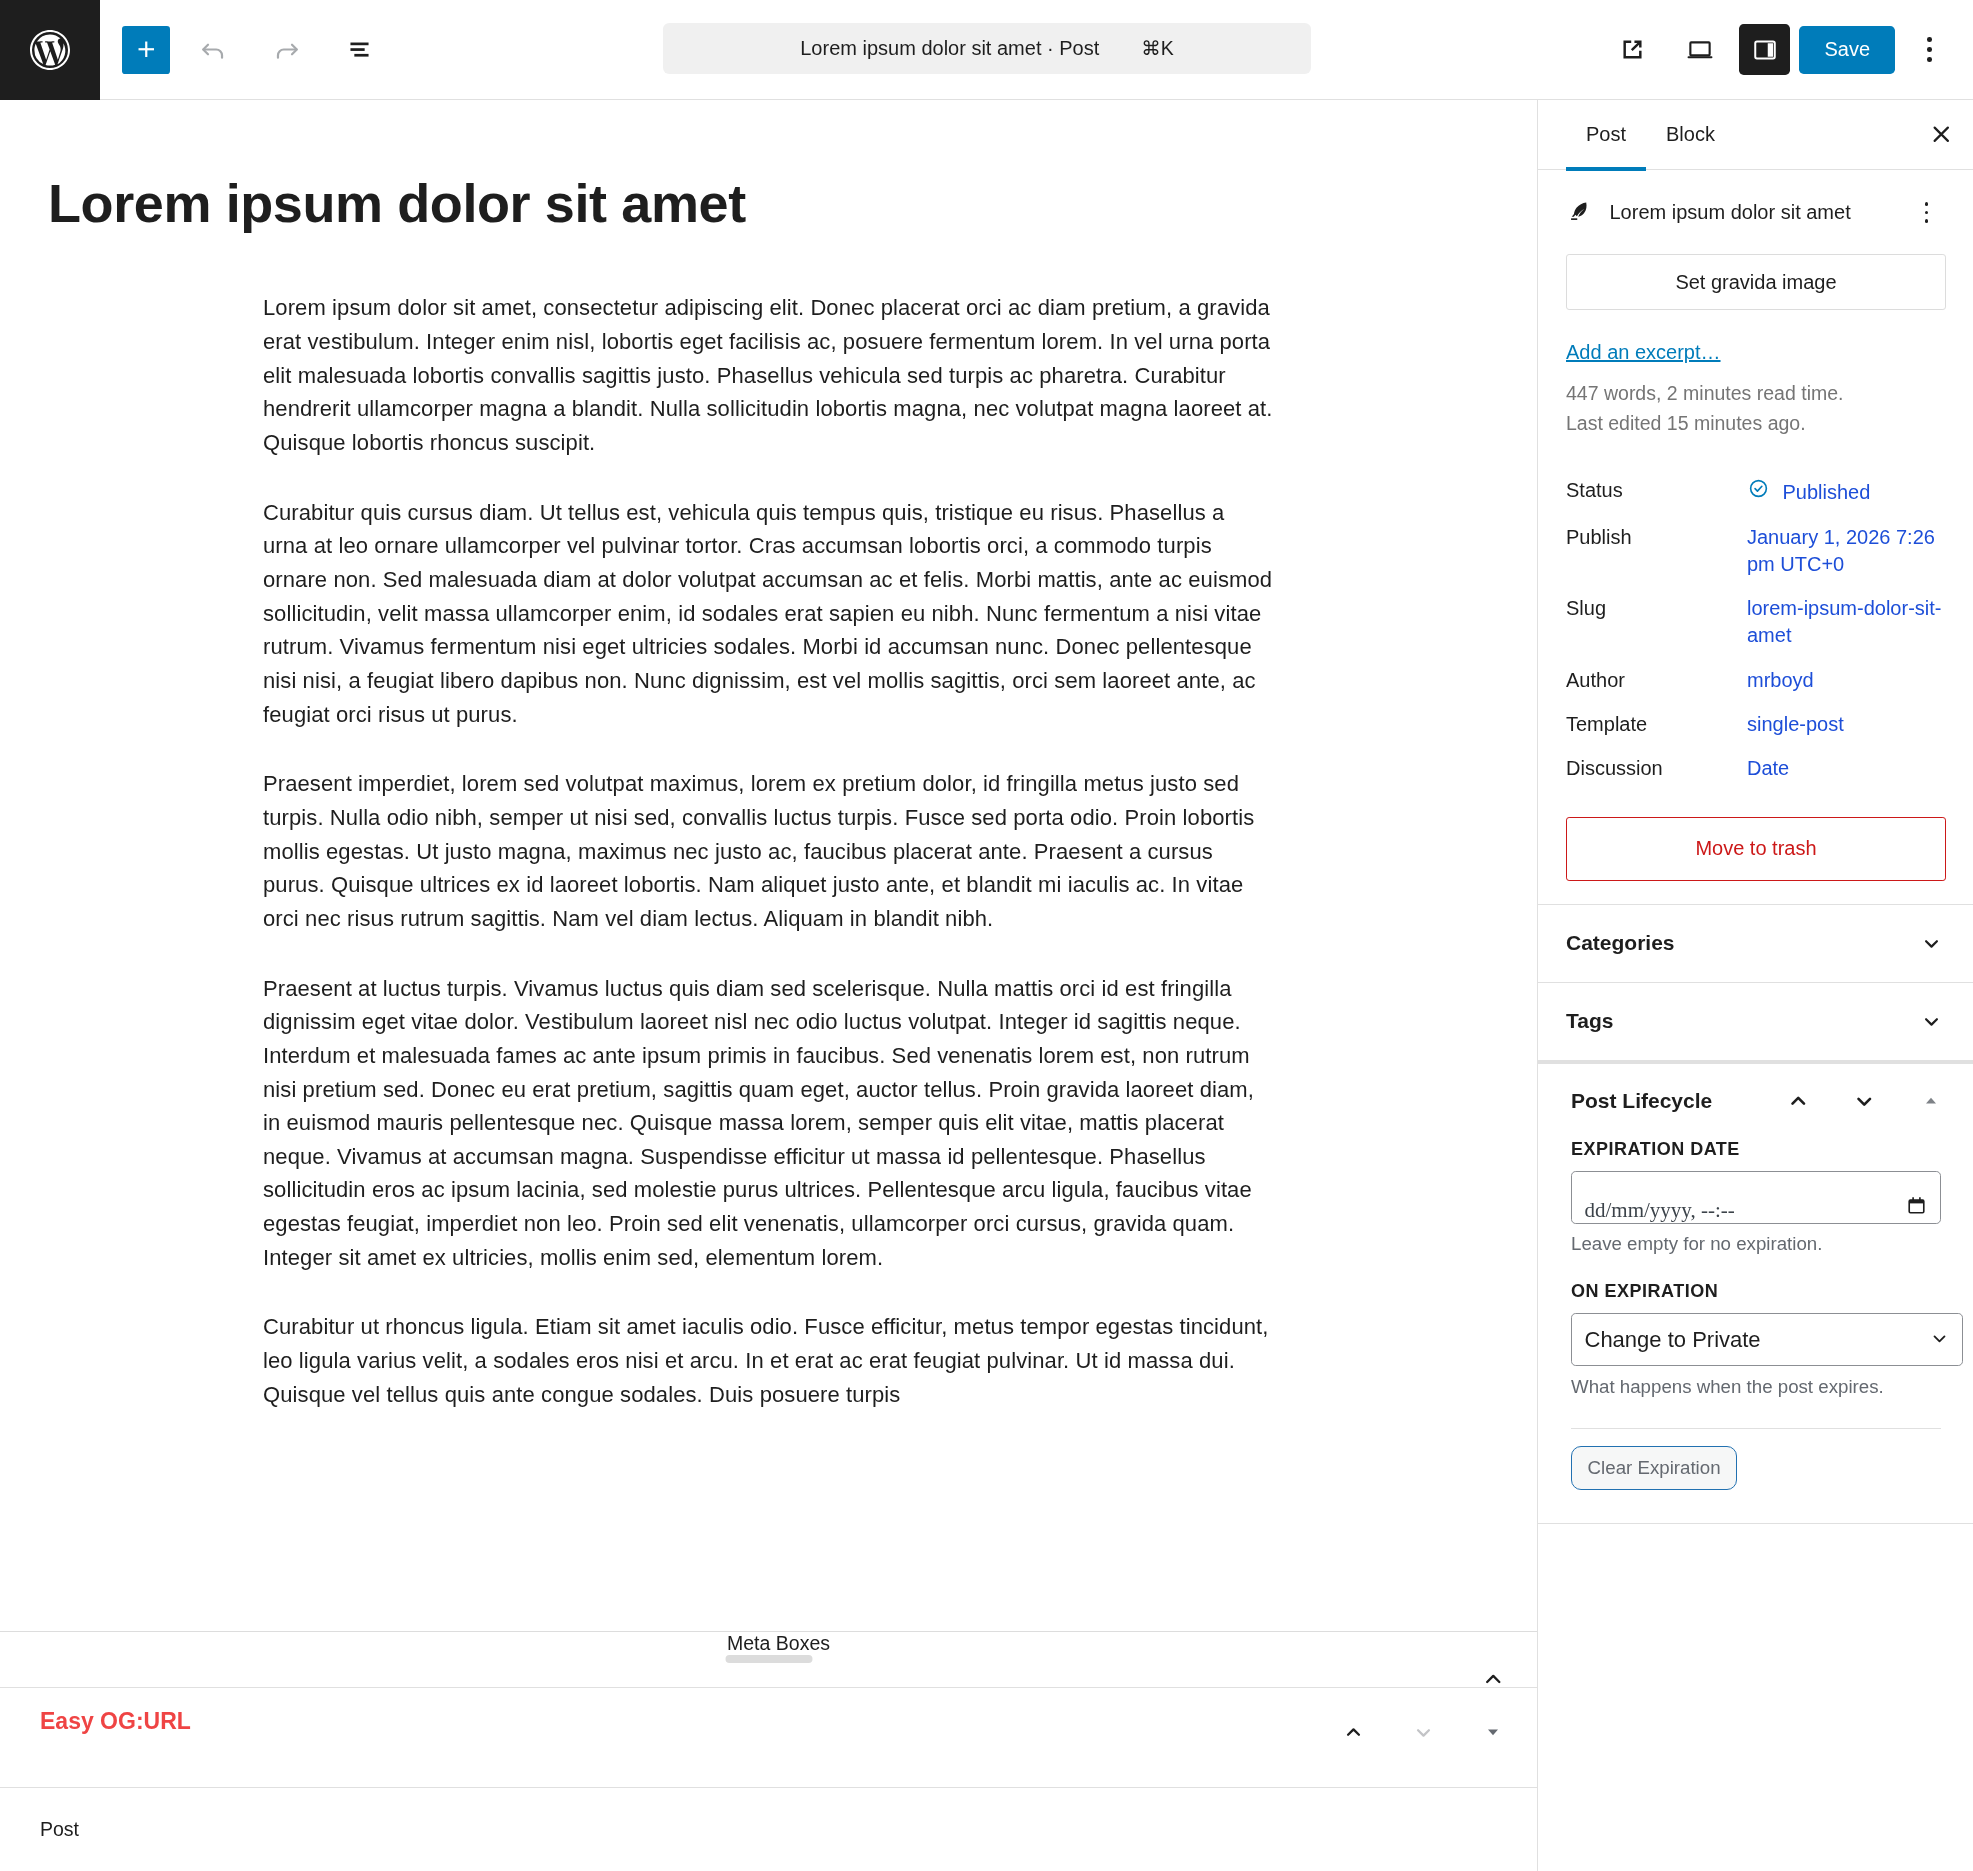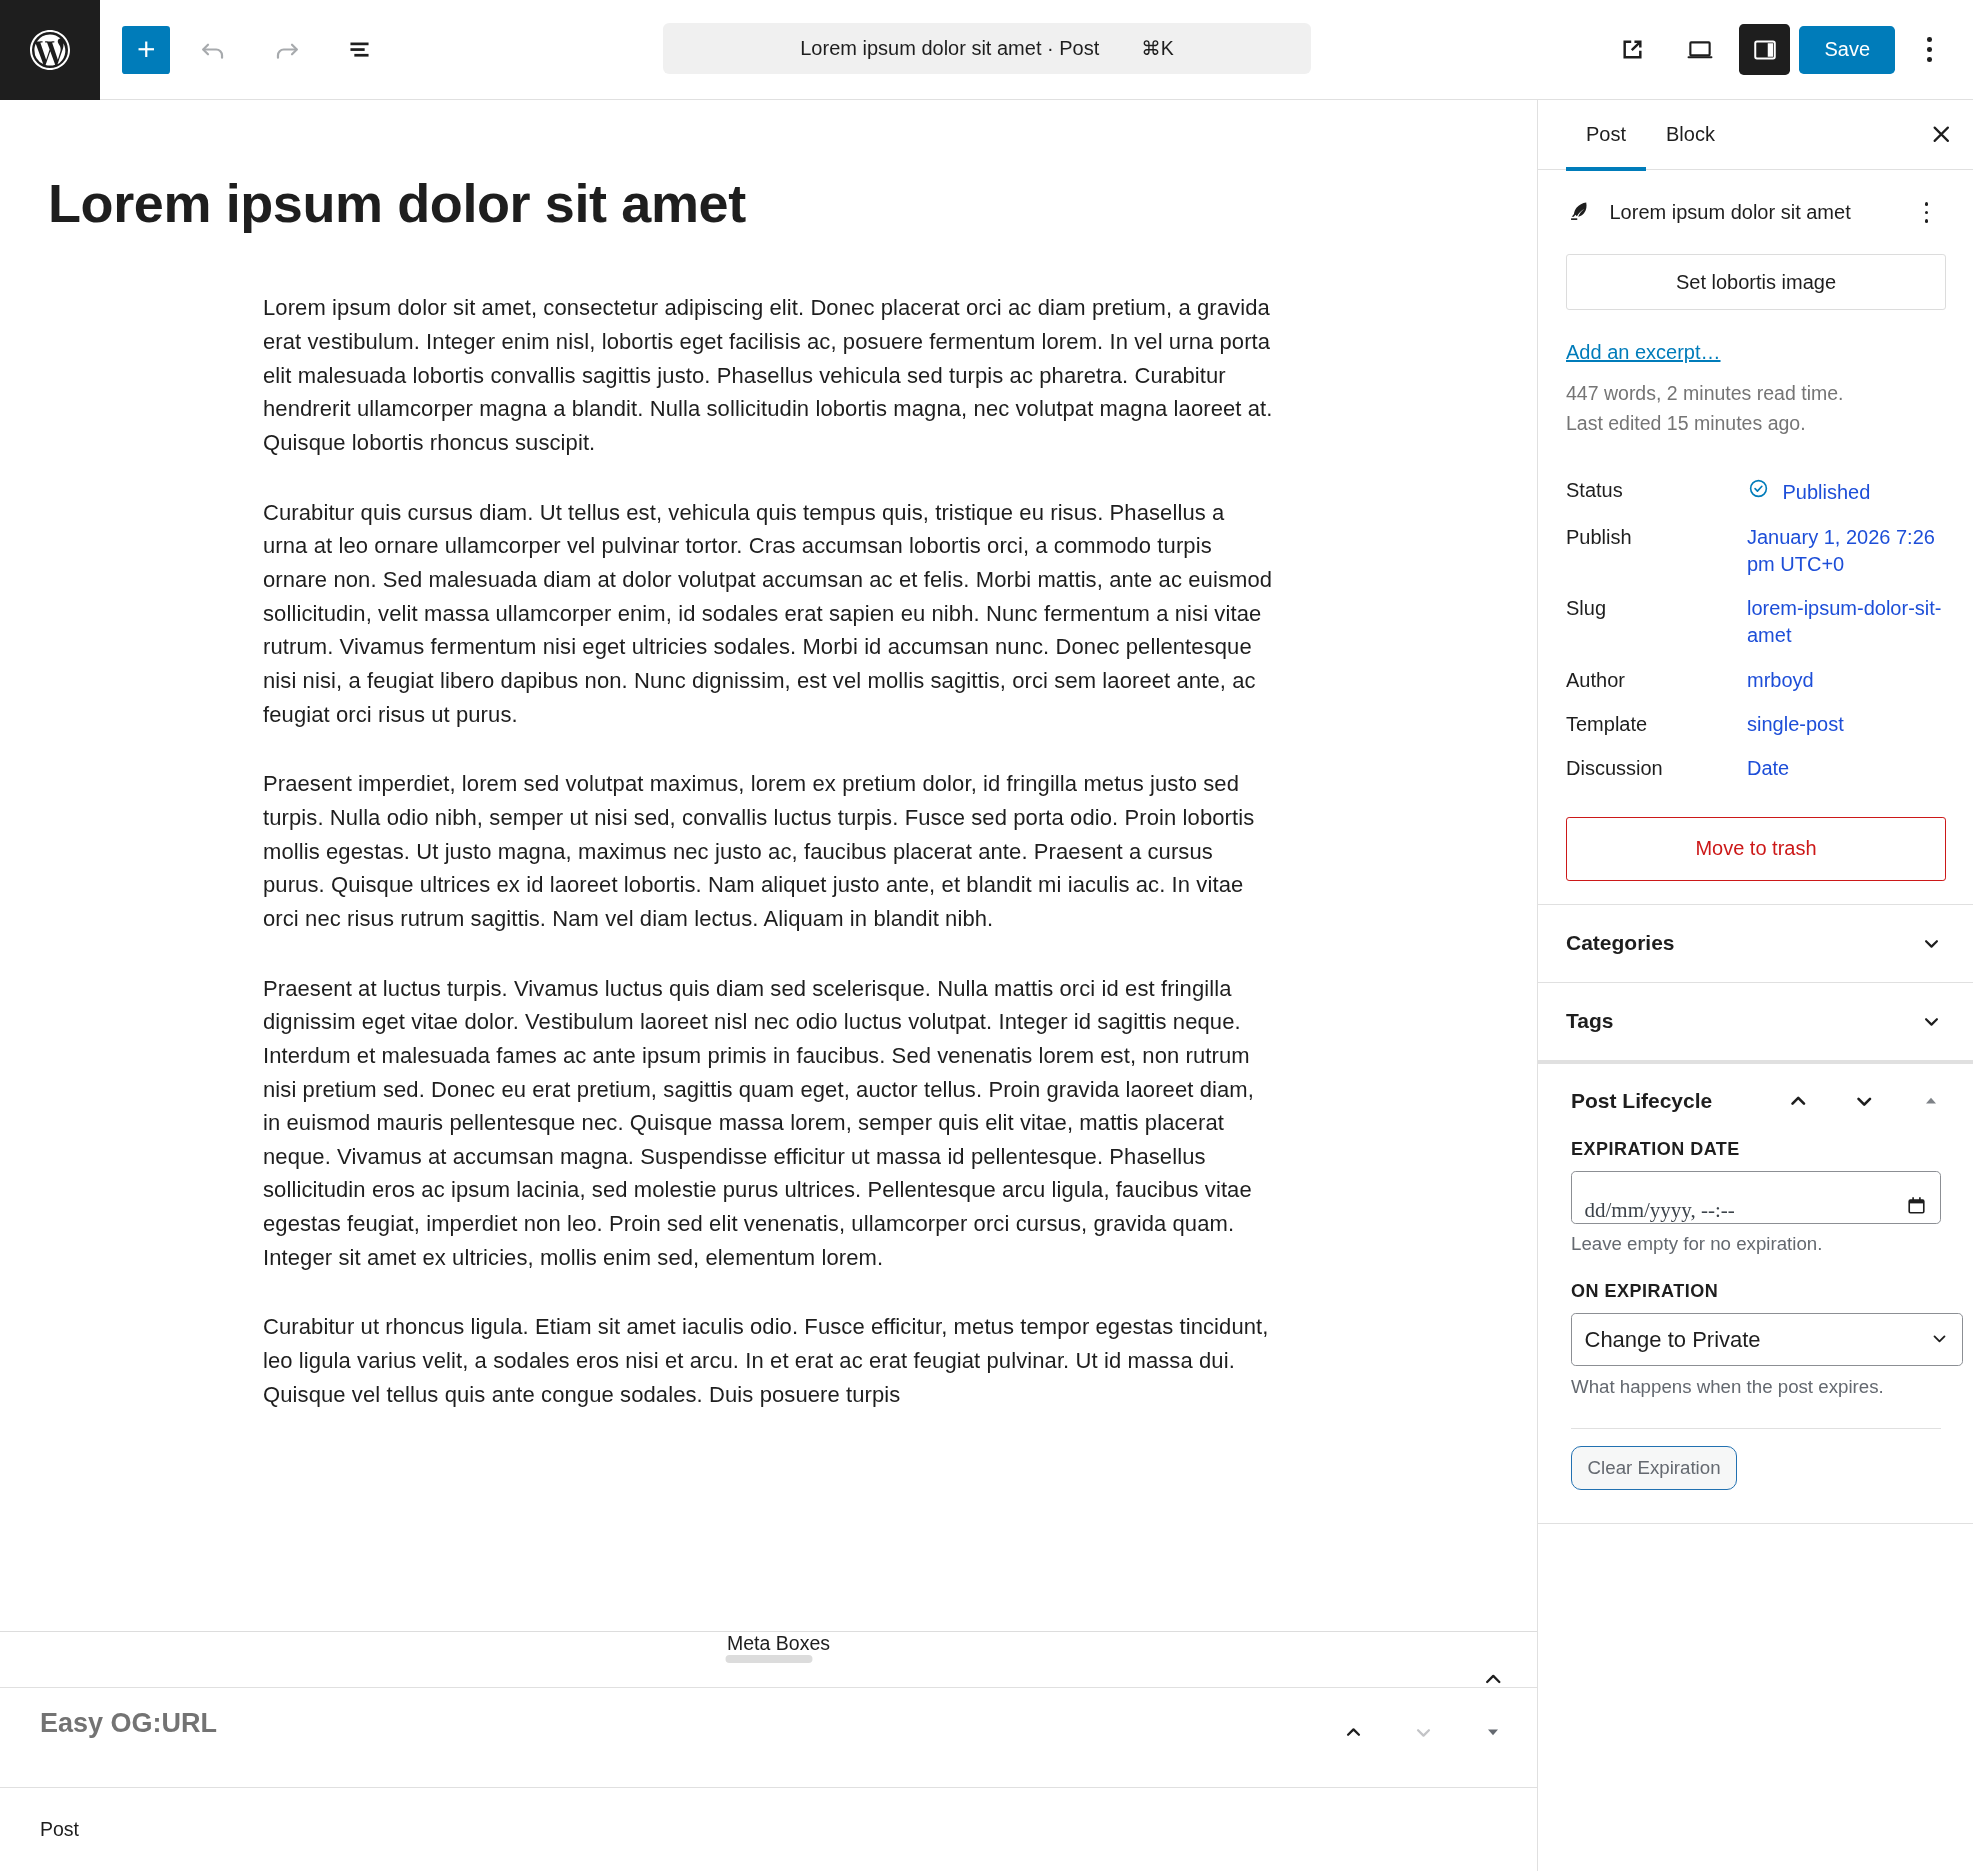--- a/index.html
+++ b/index.html
@@ -212,23 +212,23 @@
     cursor: pointer; background: none; border: none;
   }
   .mb-panel {
     height: 100px;
     display: flex;
     align-items: flex-start;
     padding: 20px 20px 0 40px;
     border-bottom: 1.6px solid #e0e0e0;
   }
   .mb-panel .mb-label {
-    font-size: 27px;
+    font-size: 23px;
     font-weight: bold;
-    color: #737373;
+    color: #ef4444;
     text-align: center;
   }
   .mb-panel .mb-actions {
     margin-left: auto;
     display: flex;
     align-items: center;
     gap: 22px;
   }
   .statusbar {
     height: 83px;
@@ -647,21 +647,21 @@
               </svg>
             </span>
             <span class="ph-title">Lorem ipsum dolor sit amet</span>
             <div class="ph-kebab">
                 <i></i>
                 <i></i>
                 <i></i>
               </div>
           </div>
 
-          <button class="featured-btn">Set lobortis image</button>
+          <button class="featured-btn">Set gravida image</button>
 
           <a class="excerpt-link">Add an excerpt…</a>
 
           <div class="wordstats">
             <div>447 words, 2 minutes read time.</div>
             <div>Last edited 15 minutes ago.</div>
           </div>
 
           <div class="meta-grid">
 

